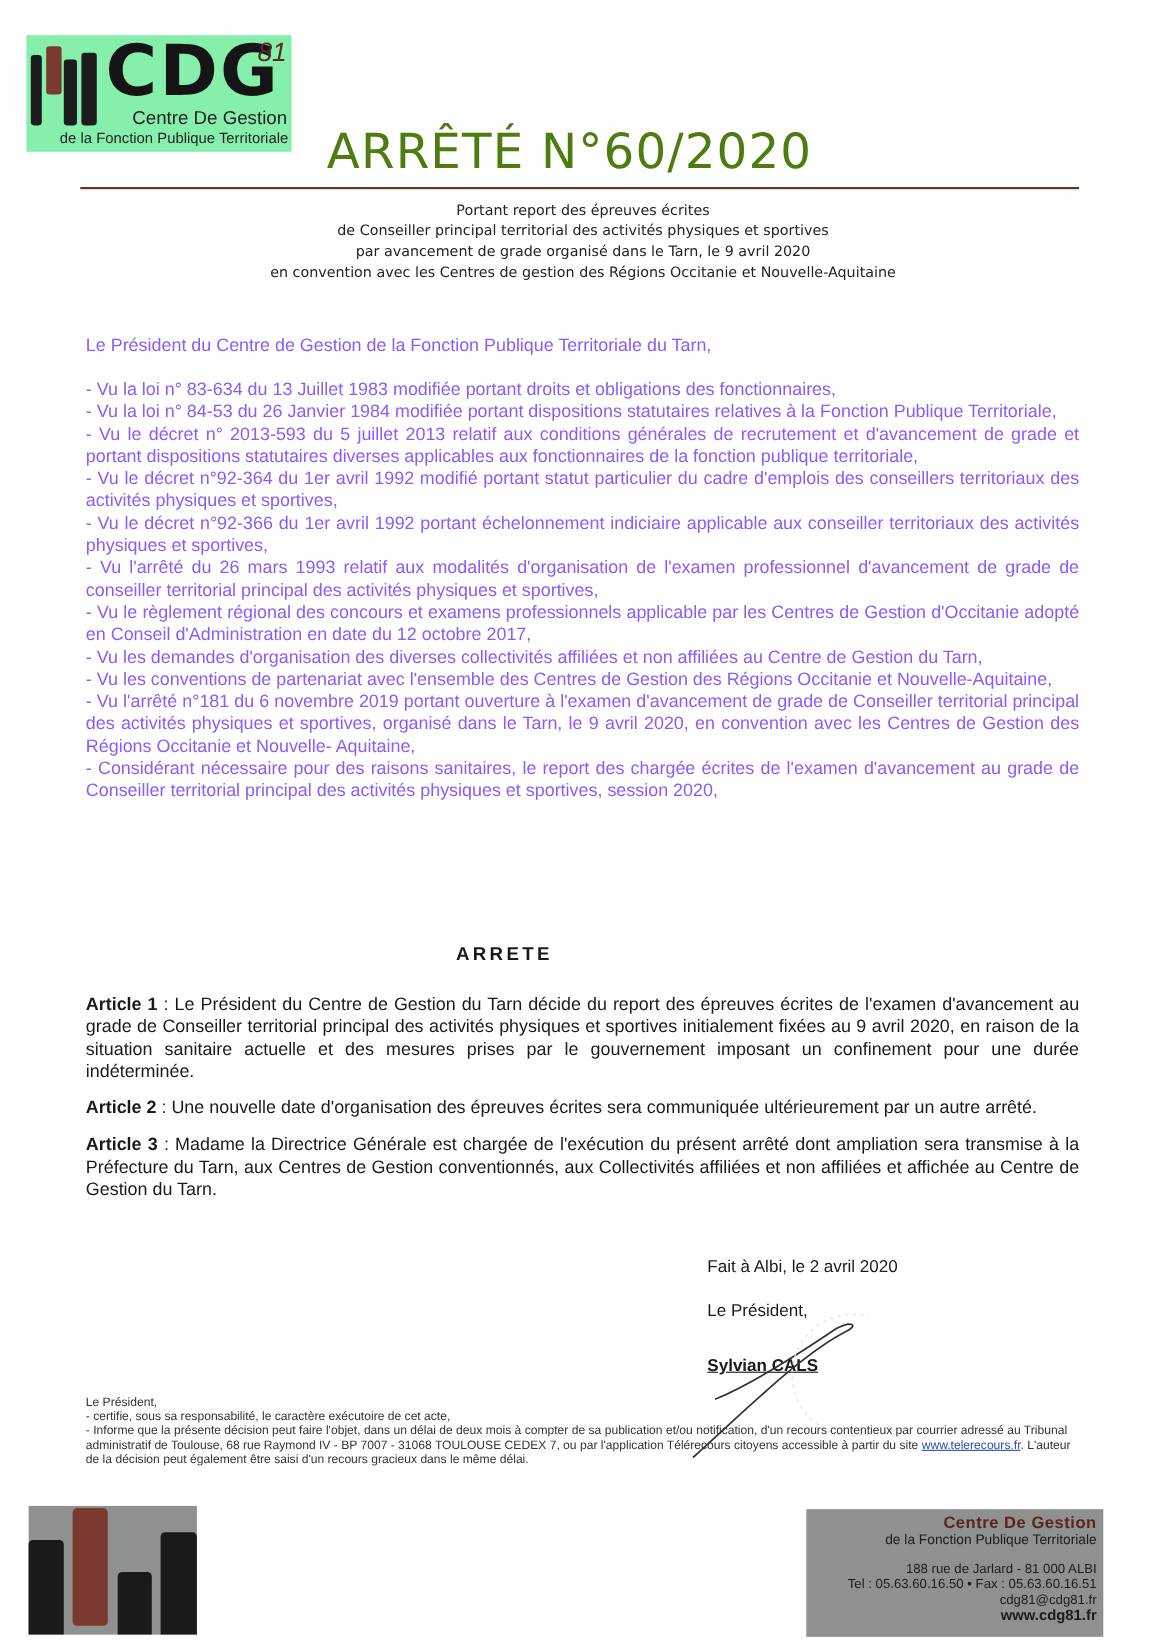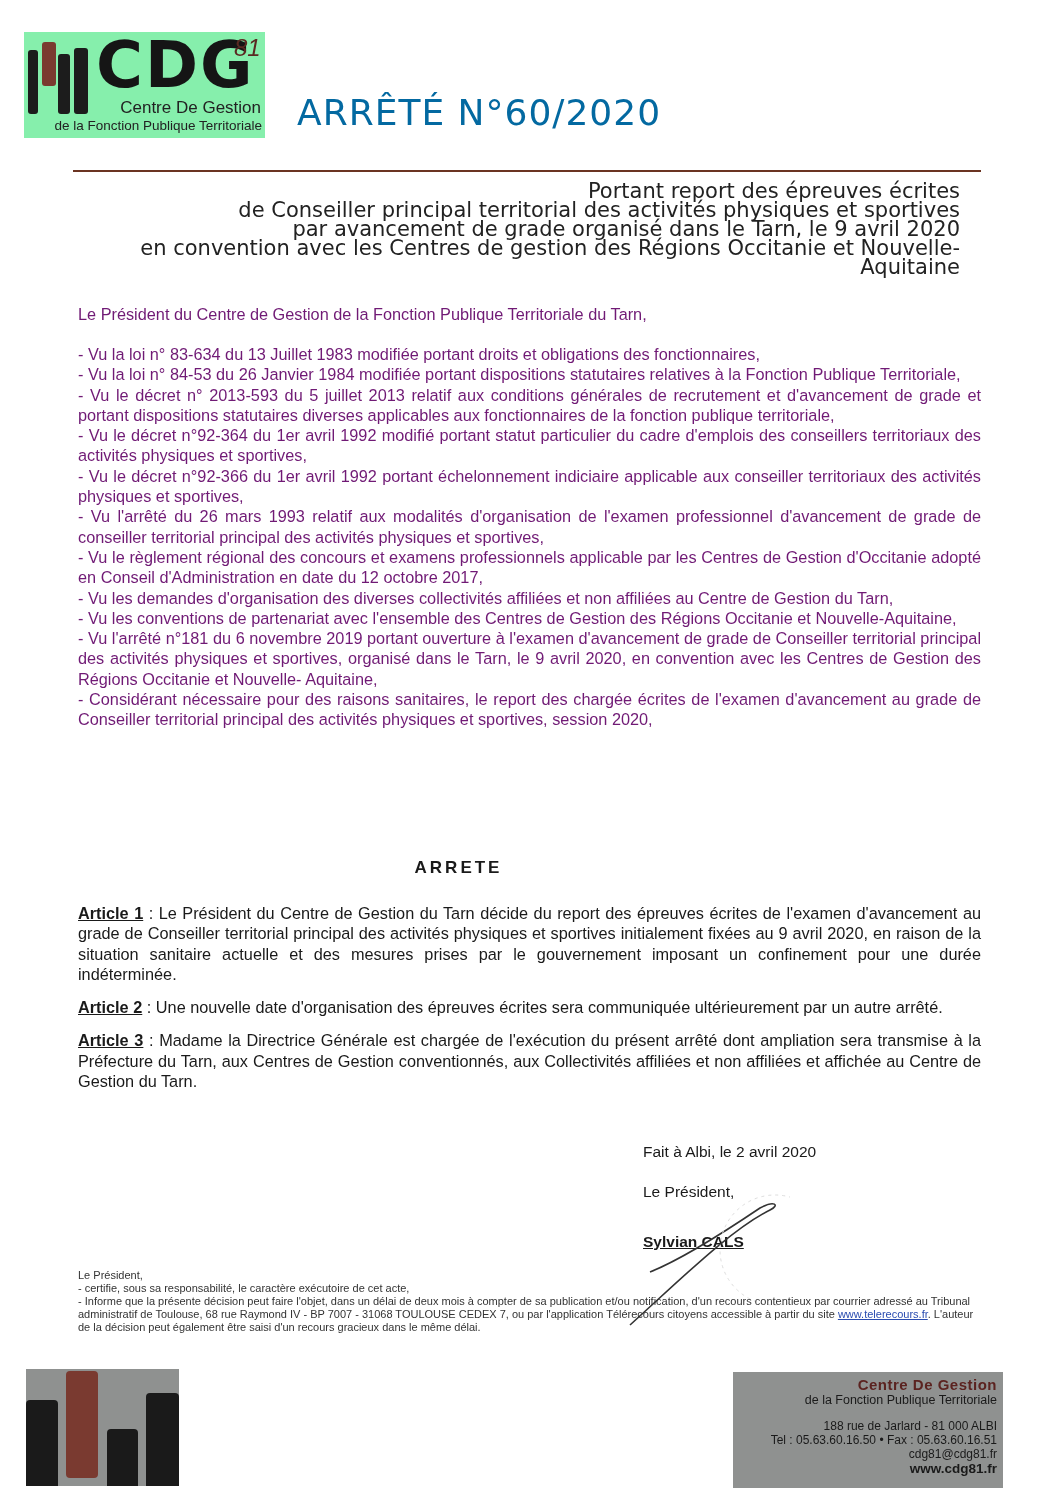--- a/index.html
+++ b/index.html
@@ -18,41 +18,41 @@
   .logo .bar.red { background: #7a3a30; }
   .logo .cdg {
     position: absolute; left: 72px; top: -4px; font-size: 64px; font-weight: bold; color: #151515;
     letter-spacing: 2px; font-family: "DejaVu Sans", sans-serif;
   }
   .logo .sup { position: absolute; left: 210px; top: 2px; font-size: 24px; color: #5a2a22; font-style: italic; }
   .logo .l1 { position: absolute; right: 4px; top: 66px; font-size: 17px; color: #222; }
   .logo .l2 { position: absolute; right: 3px; top: 86px; font-size: 13.5px; color: #222; }
 
   .title {
-    left: 297px; top: 92px; font-size: 36px; color: #0369a1; letter-spacing: 1px;
+    left: 297px; top: 113px; font-size: 44px; color: #4d7c0f; letter-spacing: 1px;
     font-family: "DejaVu Sans", sans-serif;
   }
   .title-rule { left: 73px; top: 170px; width: 908px; height: 2px; background: #6b3422; }
 
   .subtitle {
-    left: 100px; top: 182px; width: 860px; text-align: right; font-size: 21px; line-height: 19px; color: #222;
+    left: 100px; top: 182px; width: 860px; text-align: center; font-size: 13px; line-height: 19px; color: #222;
     font-family: "DejaVu Sans", sans-serif;
   }
 
   .body-text {
-    left: 78px; width: 903px; font-size: 16.3px; line-height: 20.3px; color: #701a75; text-align: justify;
+    left: 78px; width: 903px; font-size: 16.3px; line-height: 20.3px; color: #8b5cf6; text-align: justify;
   }
   .body-text p { margin: 0; }
 
   .arrete-title {
     left: 0; width: 917px; top: 858px; text-align: center; font-weight: bold; font-size: 17px; letter-spacing: 3px;
   }
   .articles { left: 78px; width: 903px; top: 903px; font-size: 16.3px; line-height: 20.3px; text-align: justify; }
   .articles p { margin: 0 0 13px 0; }
-  .articles .lbl { font-weight: bold; text-decoration: underline; }
+  .articles .lbl { font-weight: bold; }
 
   .sign { left: 643px; top: 1143px; font-size: 15.5px; }
   .sign div { margin-bottom: 22px; }
   .sign .name { font-weight: bold; text-decoration: underline; margin-top: 32px; }
 
   .notice { left: 78px; top: 1269px; width: 905px; font-size: 11px; line-height: 13px; color: #333; }
   .notice p { margin: 0; }
   .notice .link { color: #2a4cb0; text-decoration: underline; }
 
   

